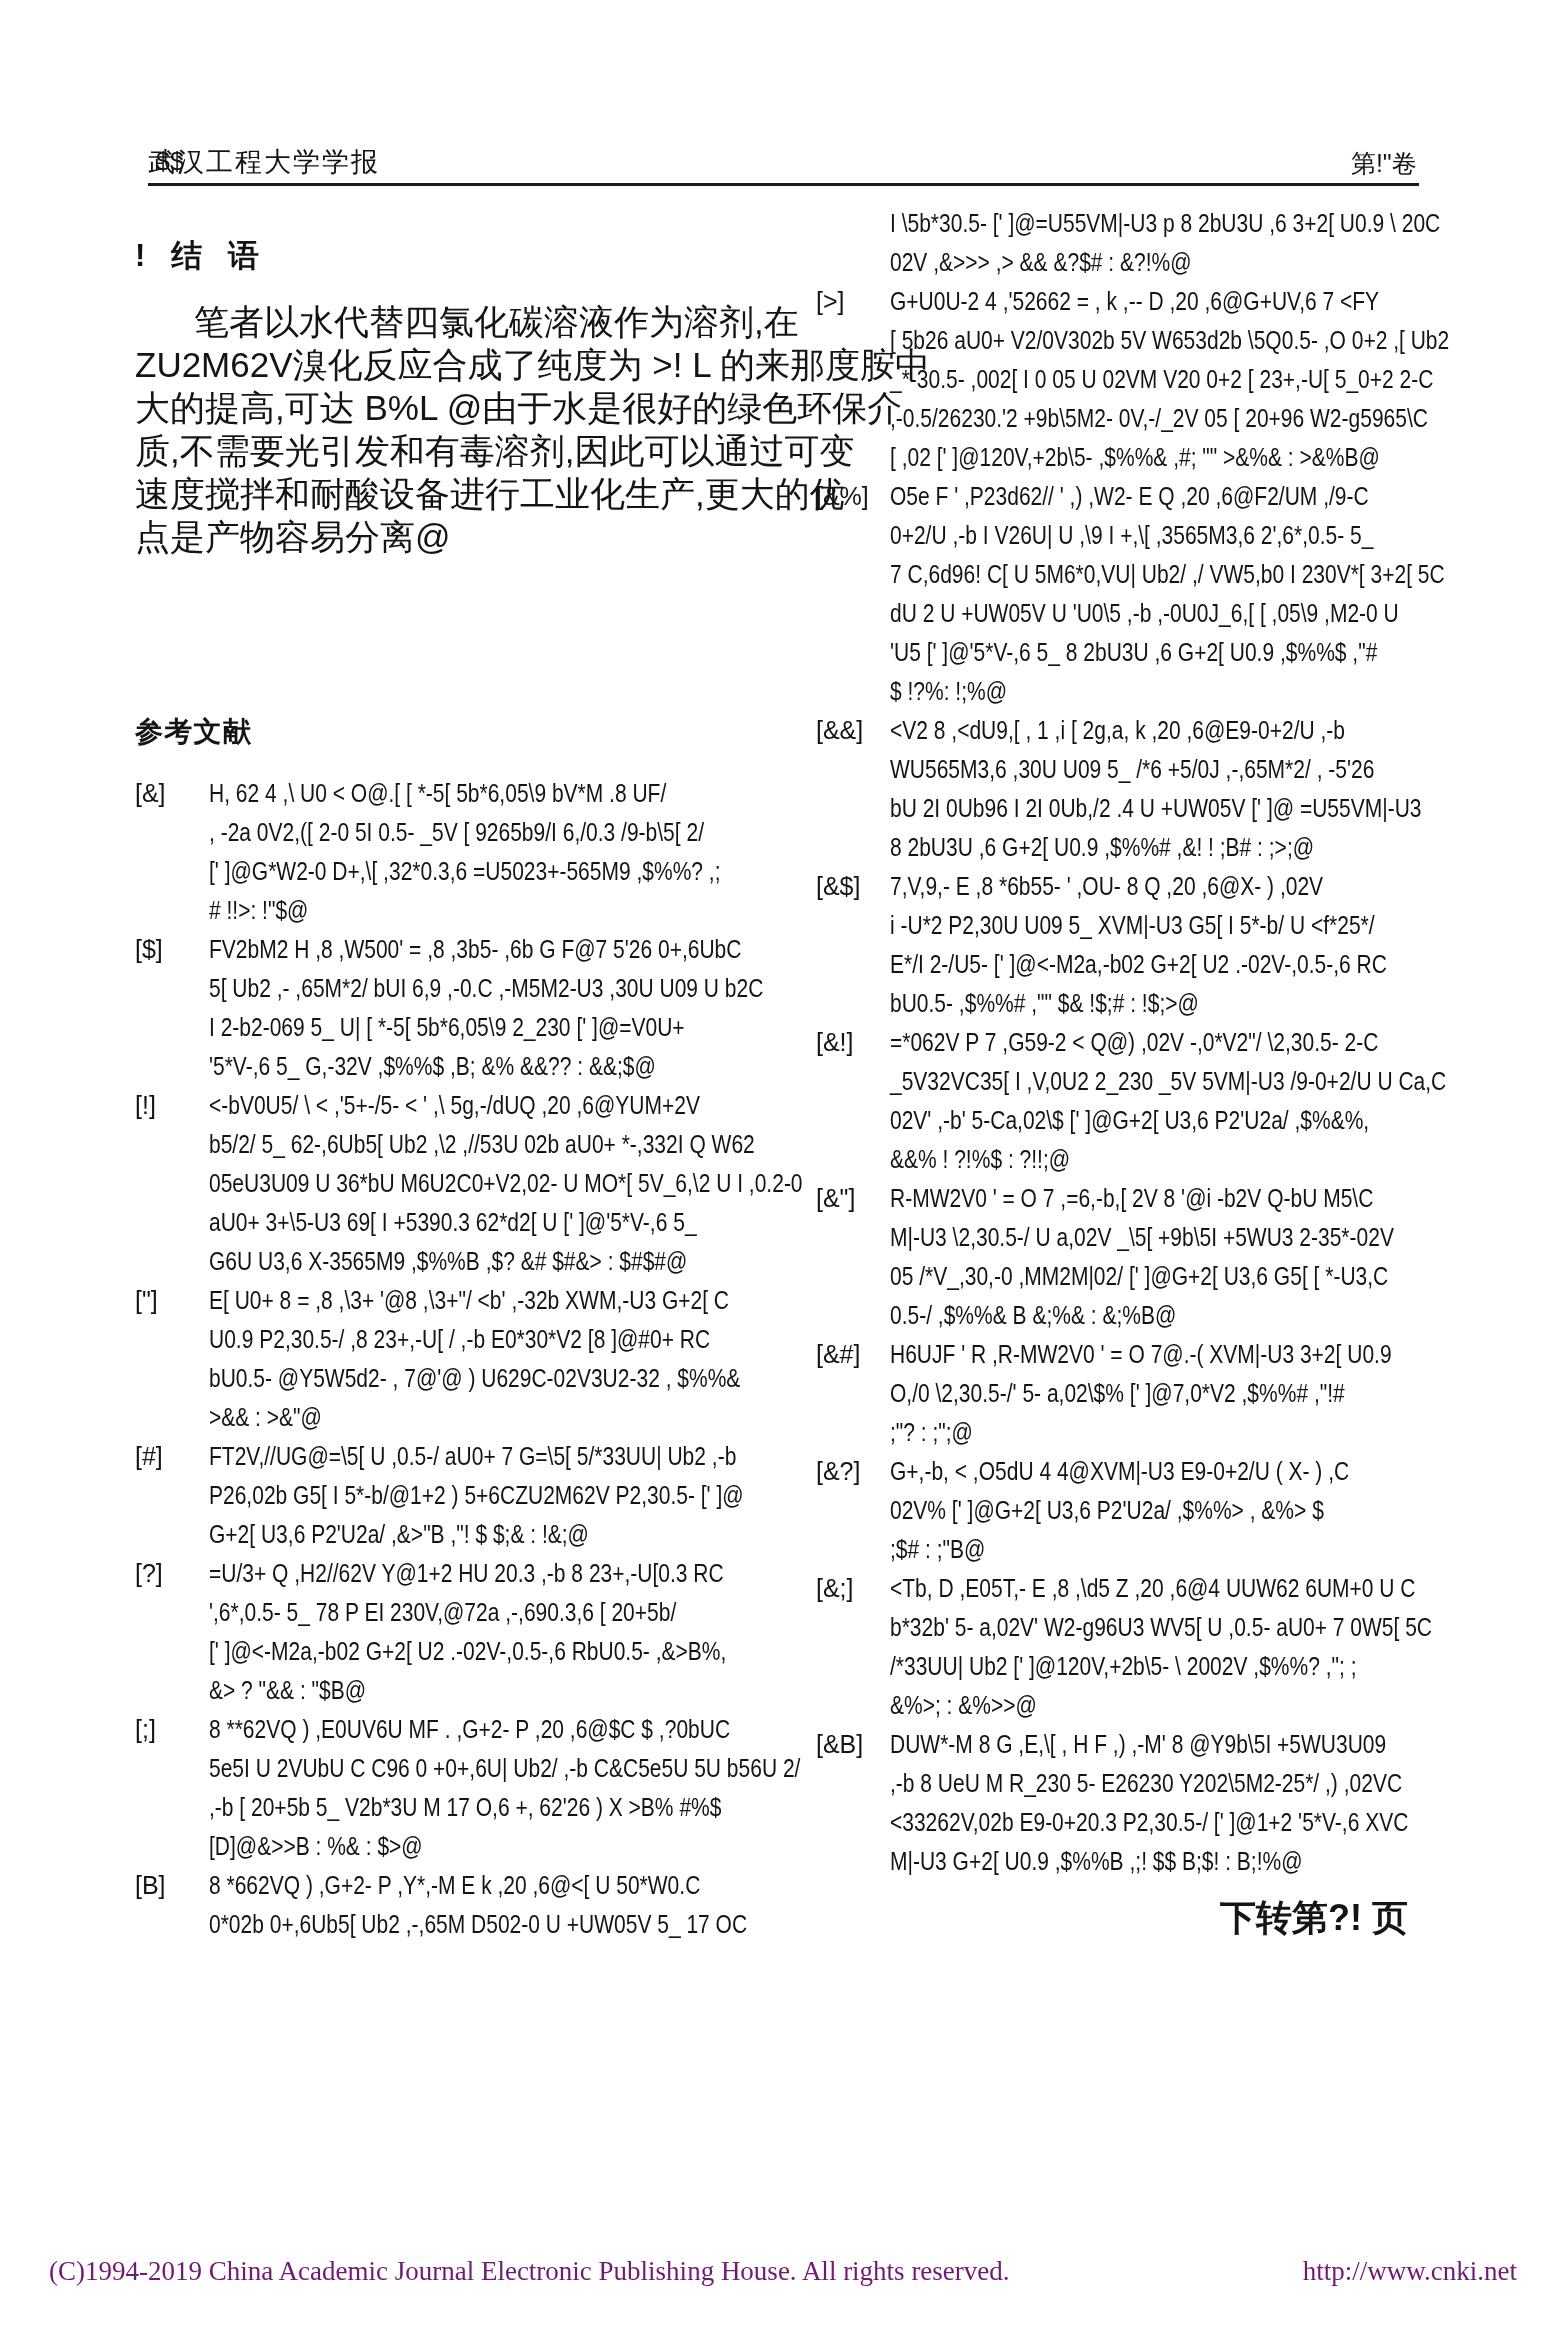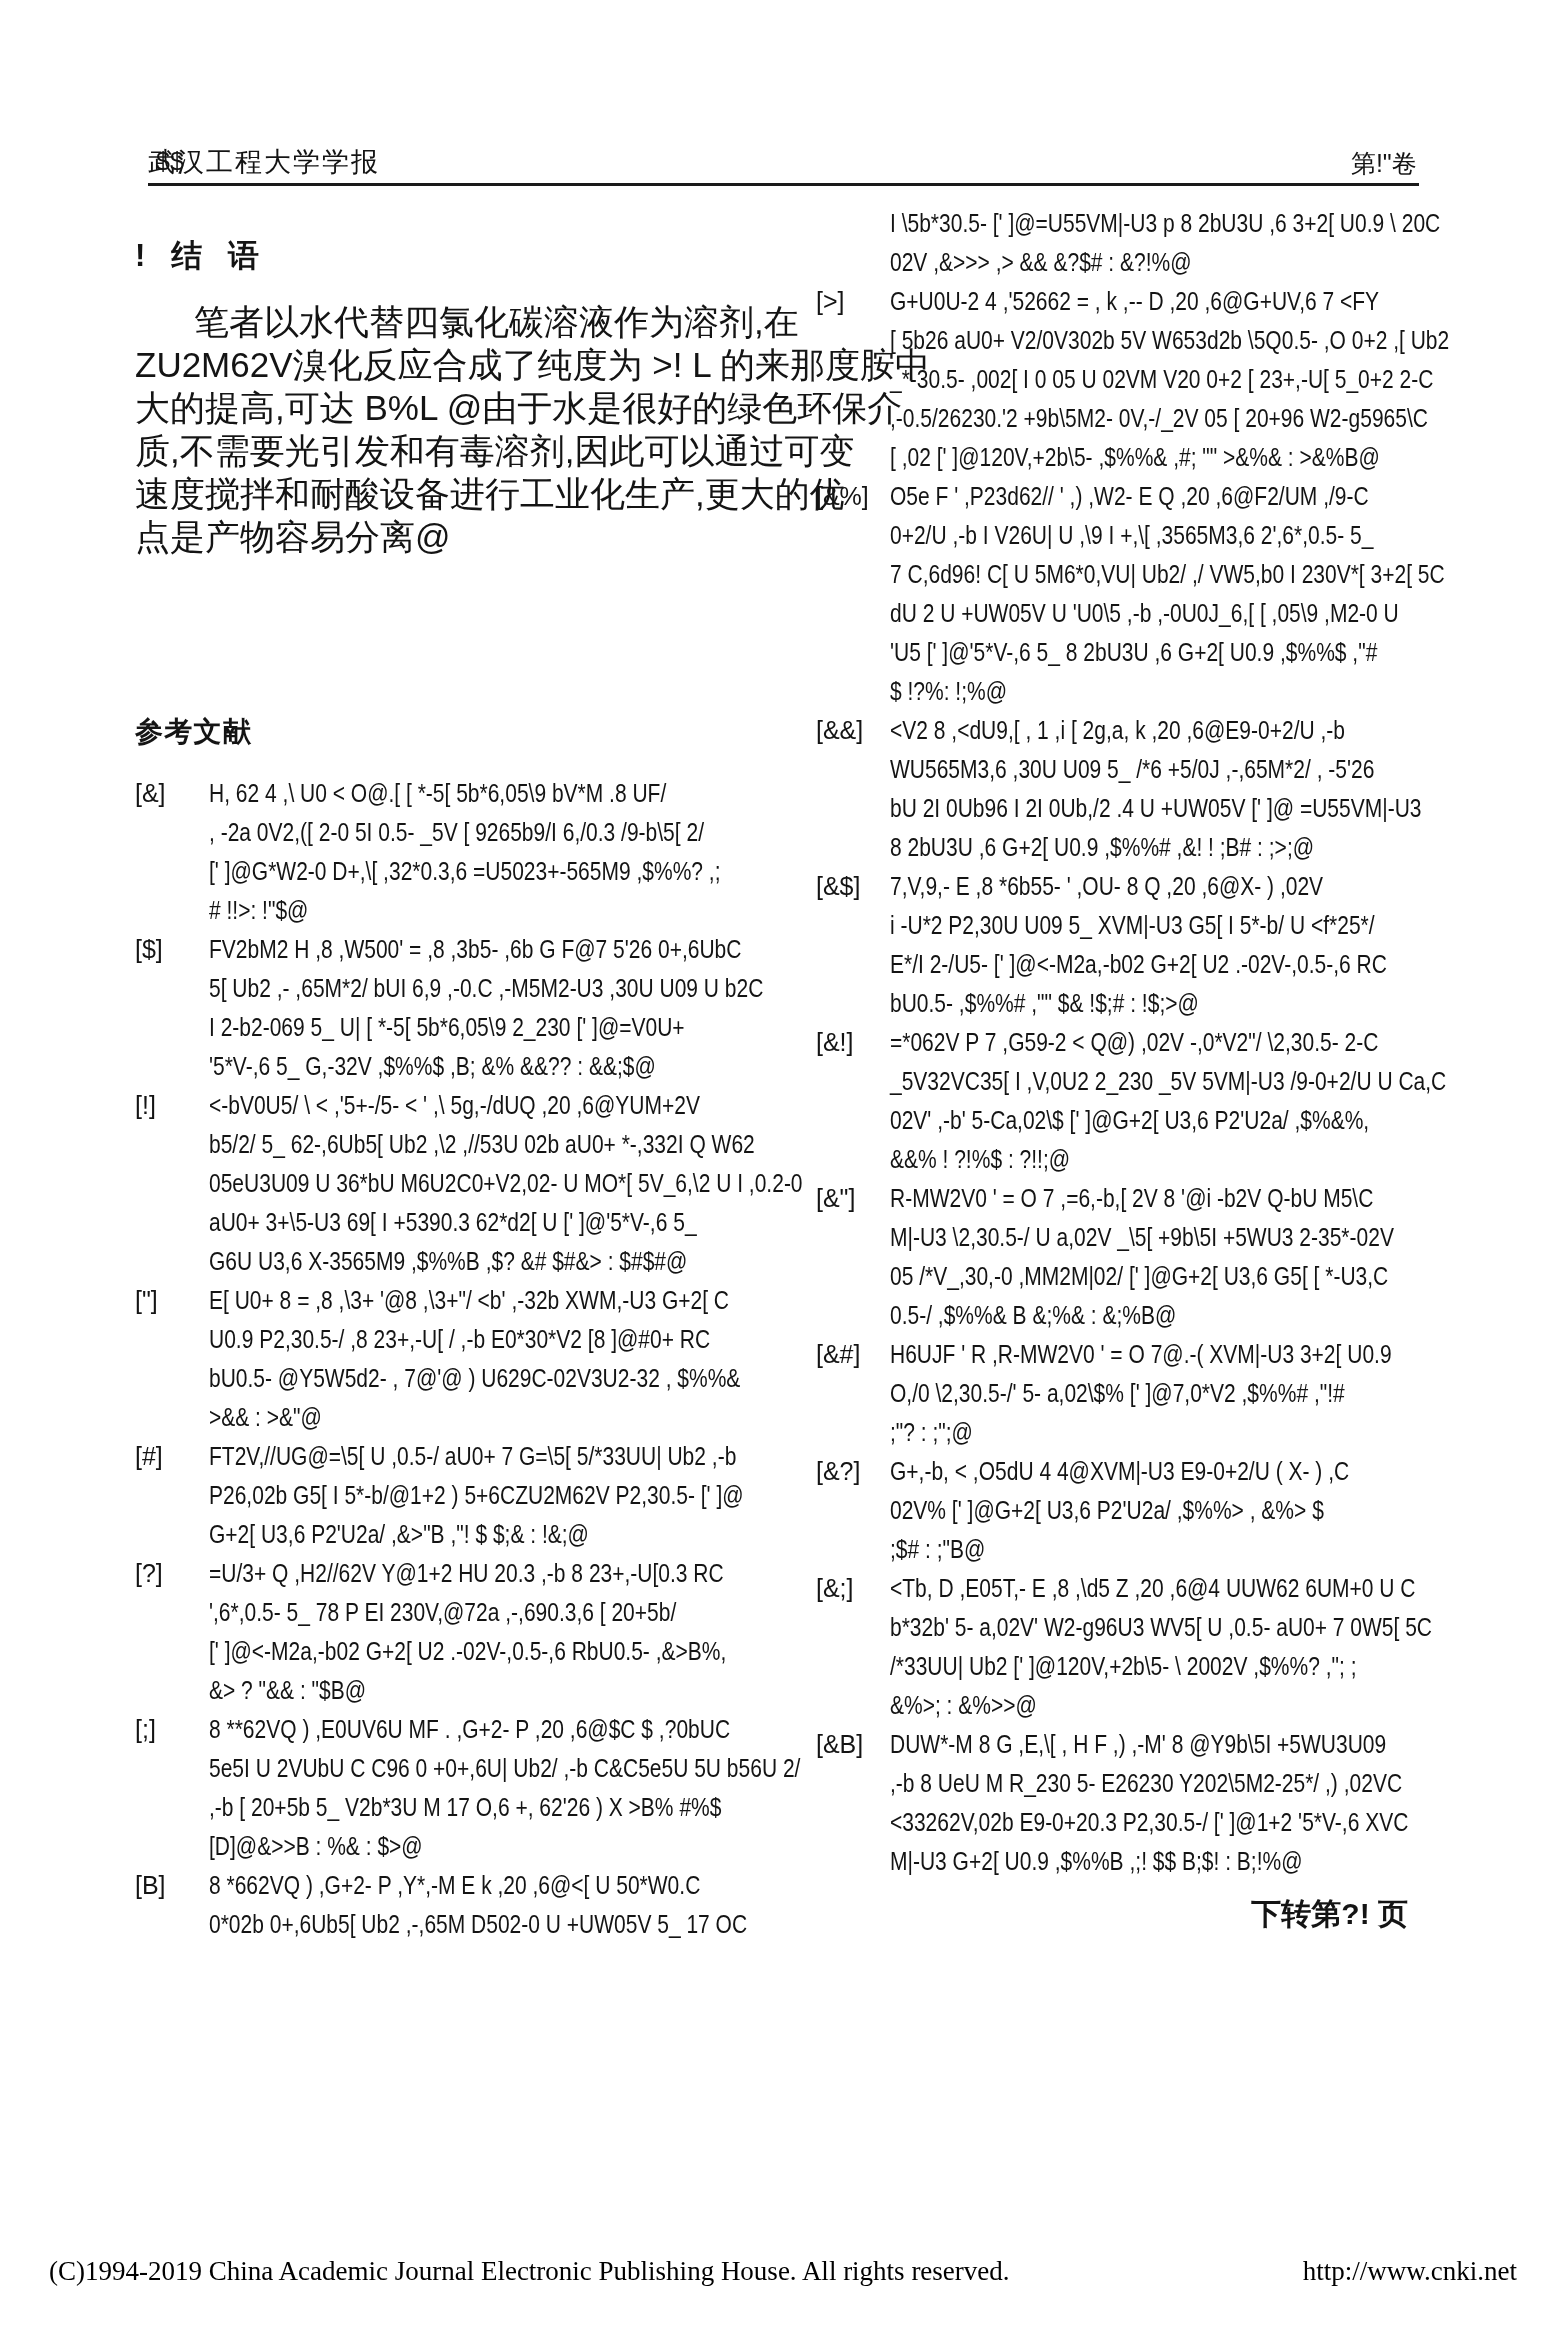--- a/index.html
+++ b/index.html
@@ -18,24 +18,24 @@
   .body-line.indent{text-indent:59px;}
   
   .refs-heading{position:absolute;left:135px;top:713px;font-size:28px;font-weight:700;letter-spacing:1.3px;}
   .refs{position:absolute;width:627px;font-size:25px;line-height:39px;}
   #refs-left{left:135px;top:774px;}
   #refs-right{left:816px;top:204px;}
   .ref{position:relative;padding-left:74px;}
   .ref-label{position:absolute;left:0;top:0;height:39px;line-height:39px;}
   .ref-line{height:39px;white-space:nowrap;transform:scaleX(0.84);transform-origin:0 50%;}
   .continued{position:absolute;left:816px;top:1894px;width:624px;text-align:right;
-             font-size:30px;font-weight:700;padding-right:32px;box-sizing:border-box;white-space:pre;}
+             font-size:36px;font-weight:700;padding-right:32px;box-sizing:border-box;white-space:pre;}
   
   .footer{position:absolute;left:49px;top:2256px;width:1468px;display:flex;justify-content:space-between;
-          font-family:"Liberation Serif",serif;font-size:27px;color:#000000;}
+          font-family:"Liberation Serif",serif;font-size:27px;color:#701a75;}
 </style>
 </head>
 <body>
 
 <div class="page">
 
   <div class="header">
     <span class="hdr-left">$$</span>
     <span class="hdr-center">武汉工程大学学报</span>
     <span class="hdr-right">第!"卷</span>

